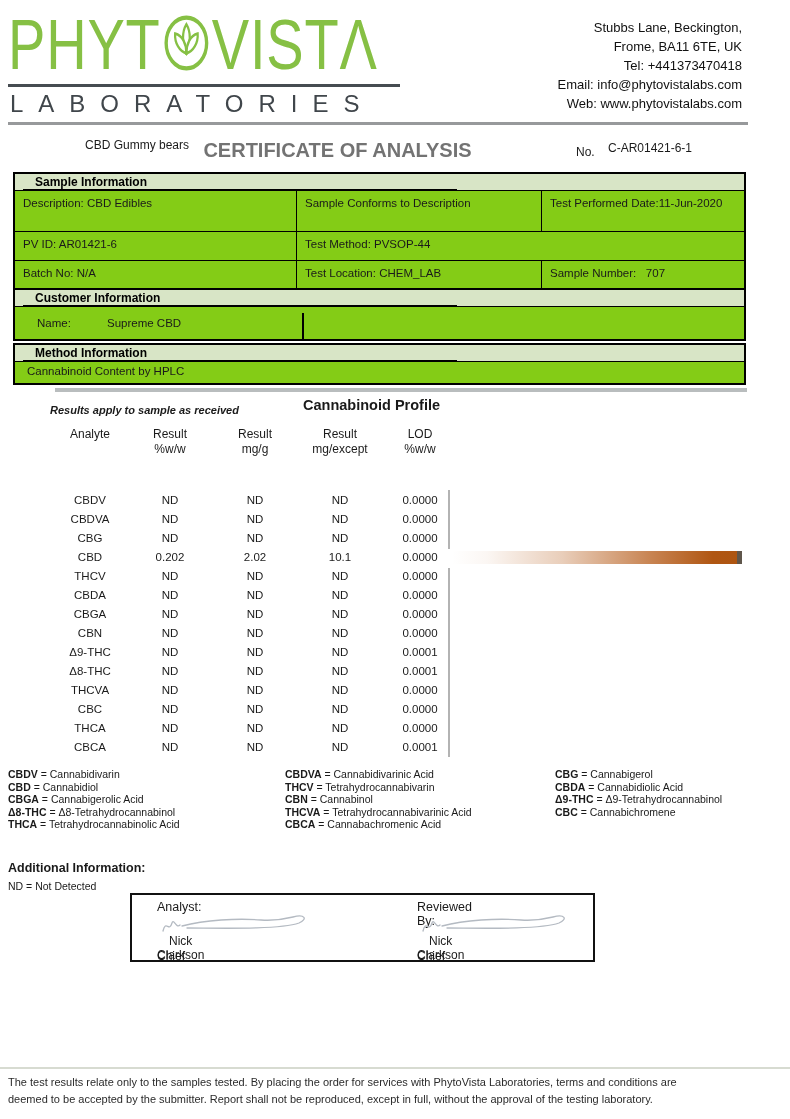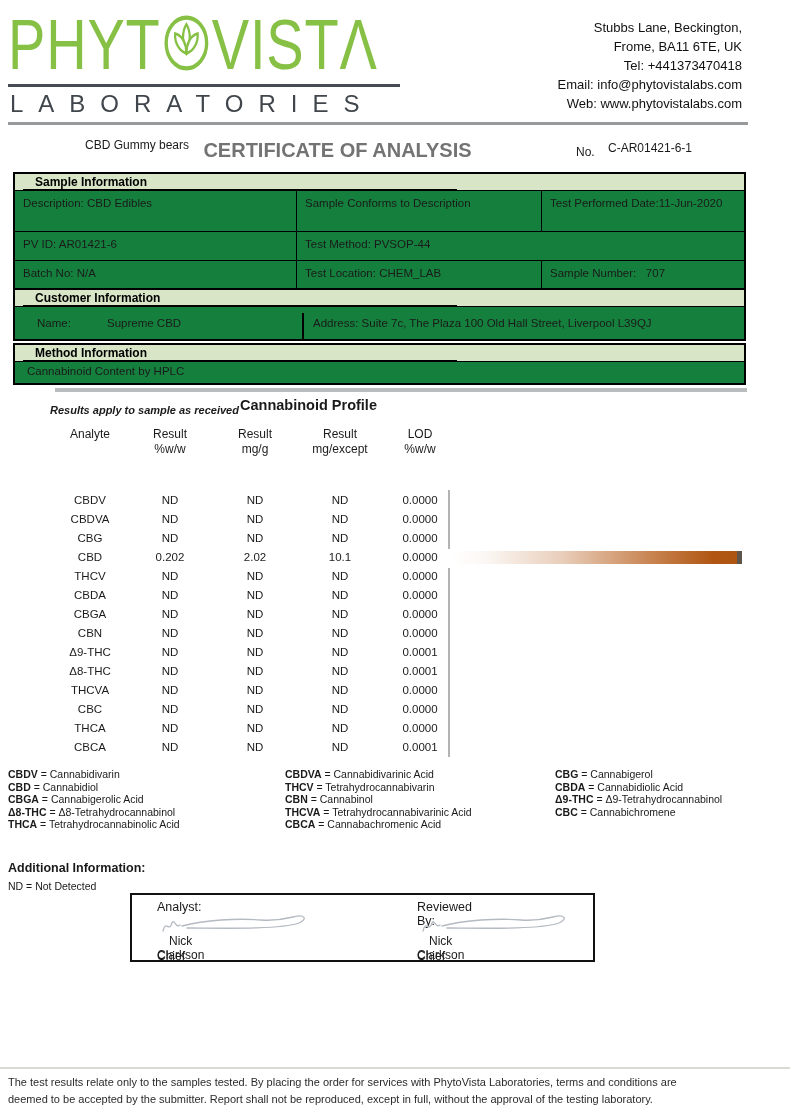--- a/index.html
+++ b/index.html
@@ -16,42 +16,42 @@
   .address { position:absolute; top:18px; right:48px; text-align:right; font-size:13px; line-height:19px; color:#111; }
   .hdr-divider { position:absolute; left:8px; top:122px; width:740px; height:3px; background:#97999b; }
 
   
   .product { position:absolute; left:85px; top:138px; font-size:12px; }
   .main-title { position:absolute; left:195px; top:139px; width:285px; text-align:center; font-size:20px; font-weight:700; letter-spacing:0px; color:#737373; }
   .no-label { position:absolute; left:576px; top:145px; font-size:12px; }
   .no-value { position:absolute; left:608px; top:141px; font-size:12px; }
 
   
-  .section-box { position:absolute; left:13px; width:733px; border:2px solid #000; background:#15803d; }
+  .section-box { position:absolute; left:13px; width:733px; border:2px solid #000; background:#84cc16; }
   .sec-bar { height:17px; background:#d8e5c6; border-bottom:1px solid #000; position:relative; }
   .sec-bar-label { font-size:12px; font-weight:700; line-height:16px; padding-left:20px; color:#000; }
   .sec-bar::after { content:""; position:absolute; left:8px; bottom:-1px; width:434px; height:2.5px; background:#000; }
   .s-row { display:grid; grid-template-columns:281px 245px 1fr; }
   .s-row + .s-row { border-top:1px solid #000; }
   .s-cell { padding:5px 8px 4px 8px; font-size:11.5px; line-height:15px; white-space:pre-wrap; }
   .s-cell + .s-cell { border-left:1px solid #000; }
   .row-tall .s-cell { height:40px; }
   .row-std .s-cell { height:28px; }
   .cust-row { position:relative; height:32px; }
   .cust-name-label { position:absolute; left:22px; top:10px; font-size:11.5px; }
   .cust-name { position:absolute; left:92px; top:10px; font-size:11.5px; }
   .cust-vline { position:absolute; left:287px; top:6px; width:1.5px; height:27px; background:#000; }
   .cust-addr { position:absolute; left:298px; top:10px; font-size:11.5px; }
   .method-row { height:21px; padding:3px 0 0 12px; font-size:11.5px; }
 
   .gray-divider { position:absolute; left:55px; top:388px; width:692px; height:4px; background:#b9bdbe; }
 
   
   .profile-note { position:absolute; left:50px; top:404px; font-size:11px; font-weight:700; font-style:italic; }
-  .profile-title { position:absolute; left:240px; top:397px; width:200px; text-align:left; font-size:14.5px; font-weight:700; }
+  .profile-title { position:absolute; left:240px; top:397px; width:200px; text-align:right; font-size:14.5px; font-weight:700; }
   .profile-headers { position:absolute; left:40px; top:427px; width:420px; height:32px; }
   .profile-rows { position:absolute; left:40px; top:491px; width:420px; }
   .p-row { position:relative; height:19px; }
   .p-cell { position:absolute; text-align:center; font-size:11.5px; line-height:19px; color:#1b1b1b; }
   .h1 { top:0; font-size:12px; line-height:15px; }
   .h2 { top:15px; font-size:12px; line-height:15px; }
   .c0 { left:0; width:100px; } .c1 { left:95px; width:70px; } .c2 { left:180px; width:70px; }
   .c3 { left:257px; width:86px; } .c4 { left:345px; width:70px; }
   .axis-seg { position:absolute; left:448px; width:2px; background:#b3b3b3; }
   .axis-top { top:490px; height:59px; }
@@ -139,21 +139,20 @@
 </div>
 
 <div class="section-box" style="top:288px;">
   <div class="sec-bar">
     <div class="sec-bar-label">Customer Information</div>
   </div>
   <div class="cust-row">
     <span class="cust-name-label">Name:</span>
     <span class="cust-name">Supreme CBD</span>
     <span class="cust-vline"></span>
-    <span class="cust-addr">Address: Suite 7c, The Plaza 100 Old Hall Street, Liverpool L39QJ</span>
   </div>
 </div>
 
 <div class="section-box" style="top:343px;">
   <div class="sec-bar">
     <div class="sec-bar-label">Method Information</div>
   </div>
   <div class="method-row">Cannabinoid Content by HPLC</div>
 </div>
 

